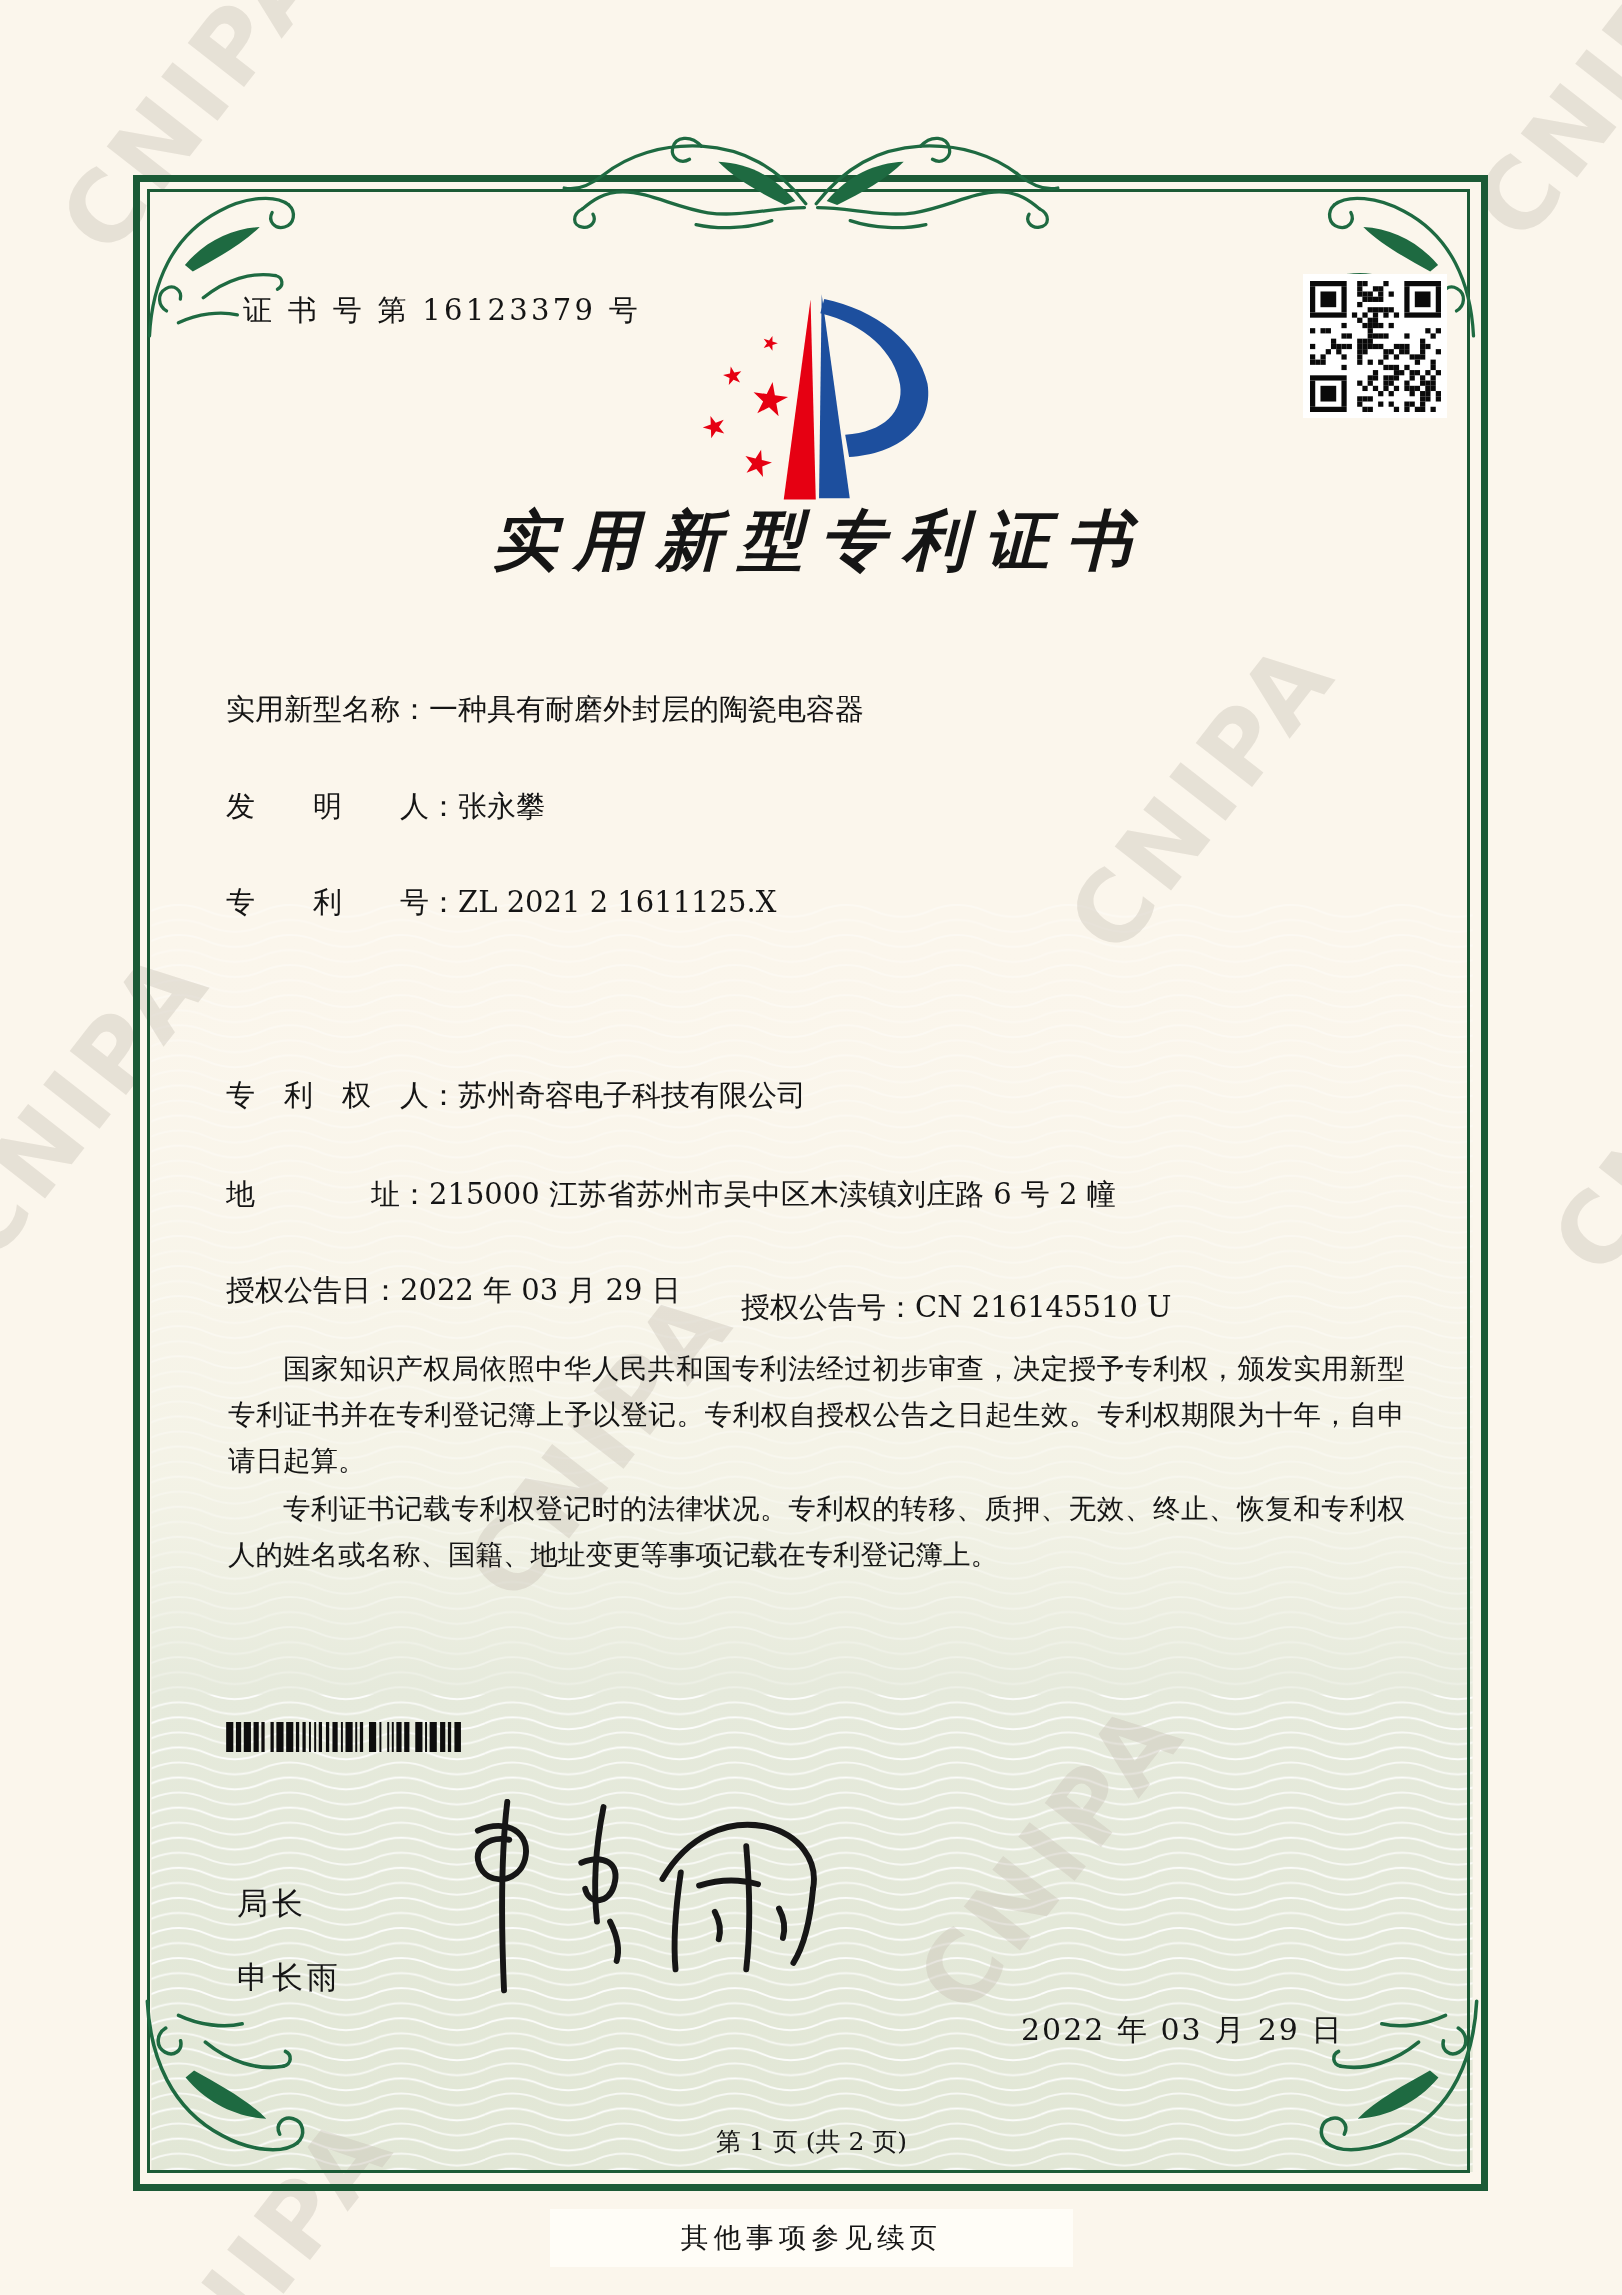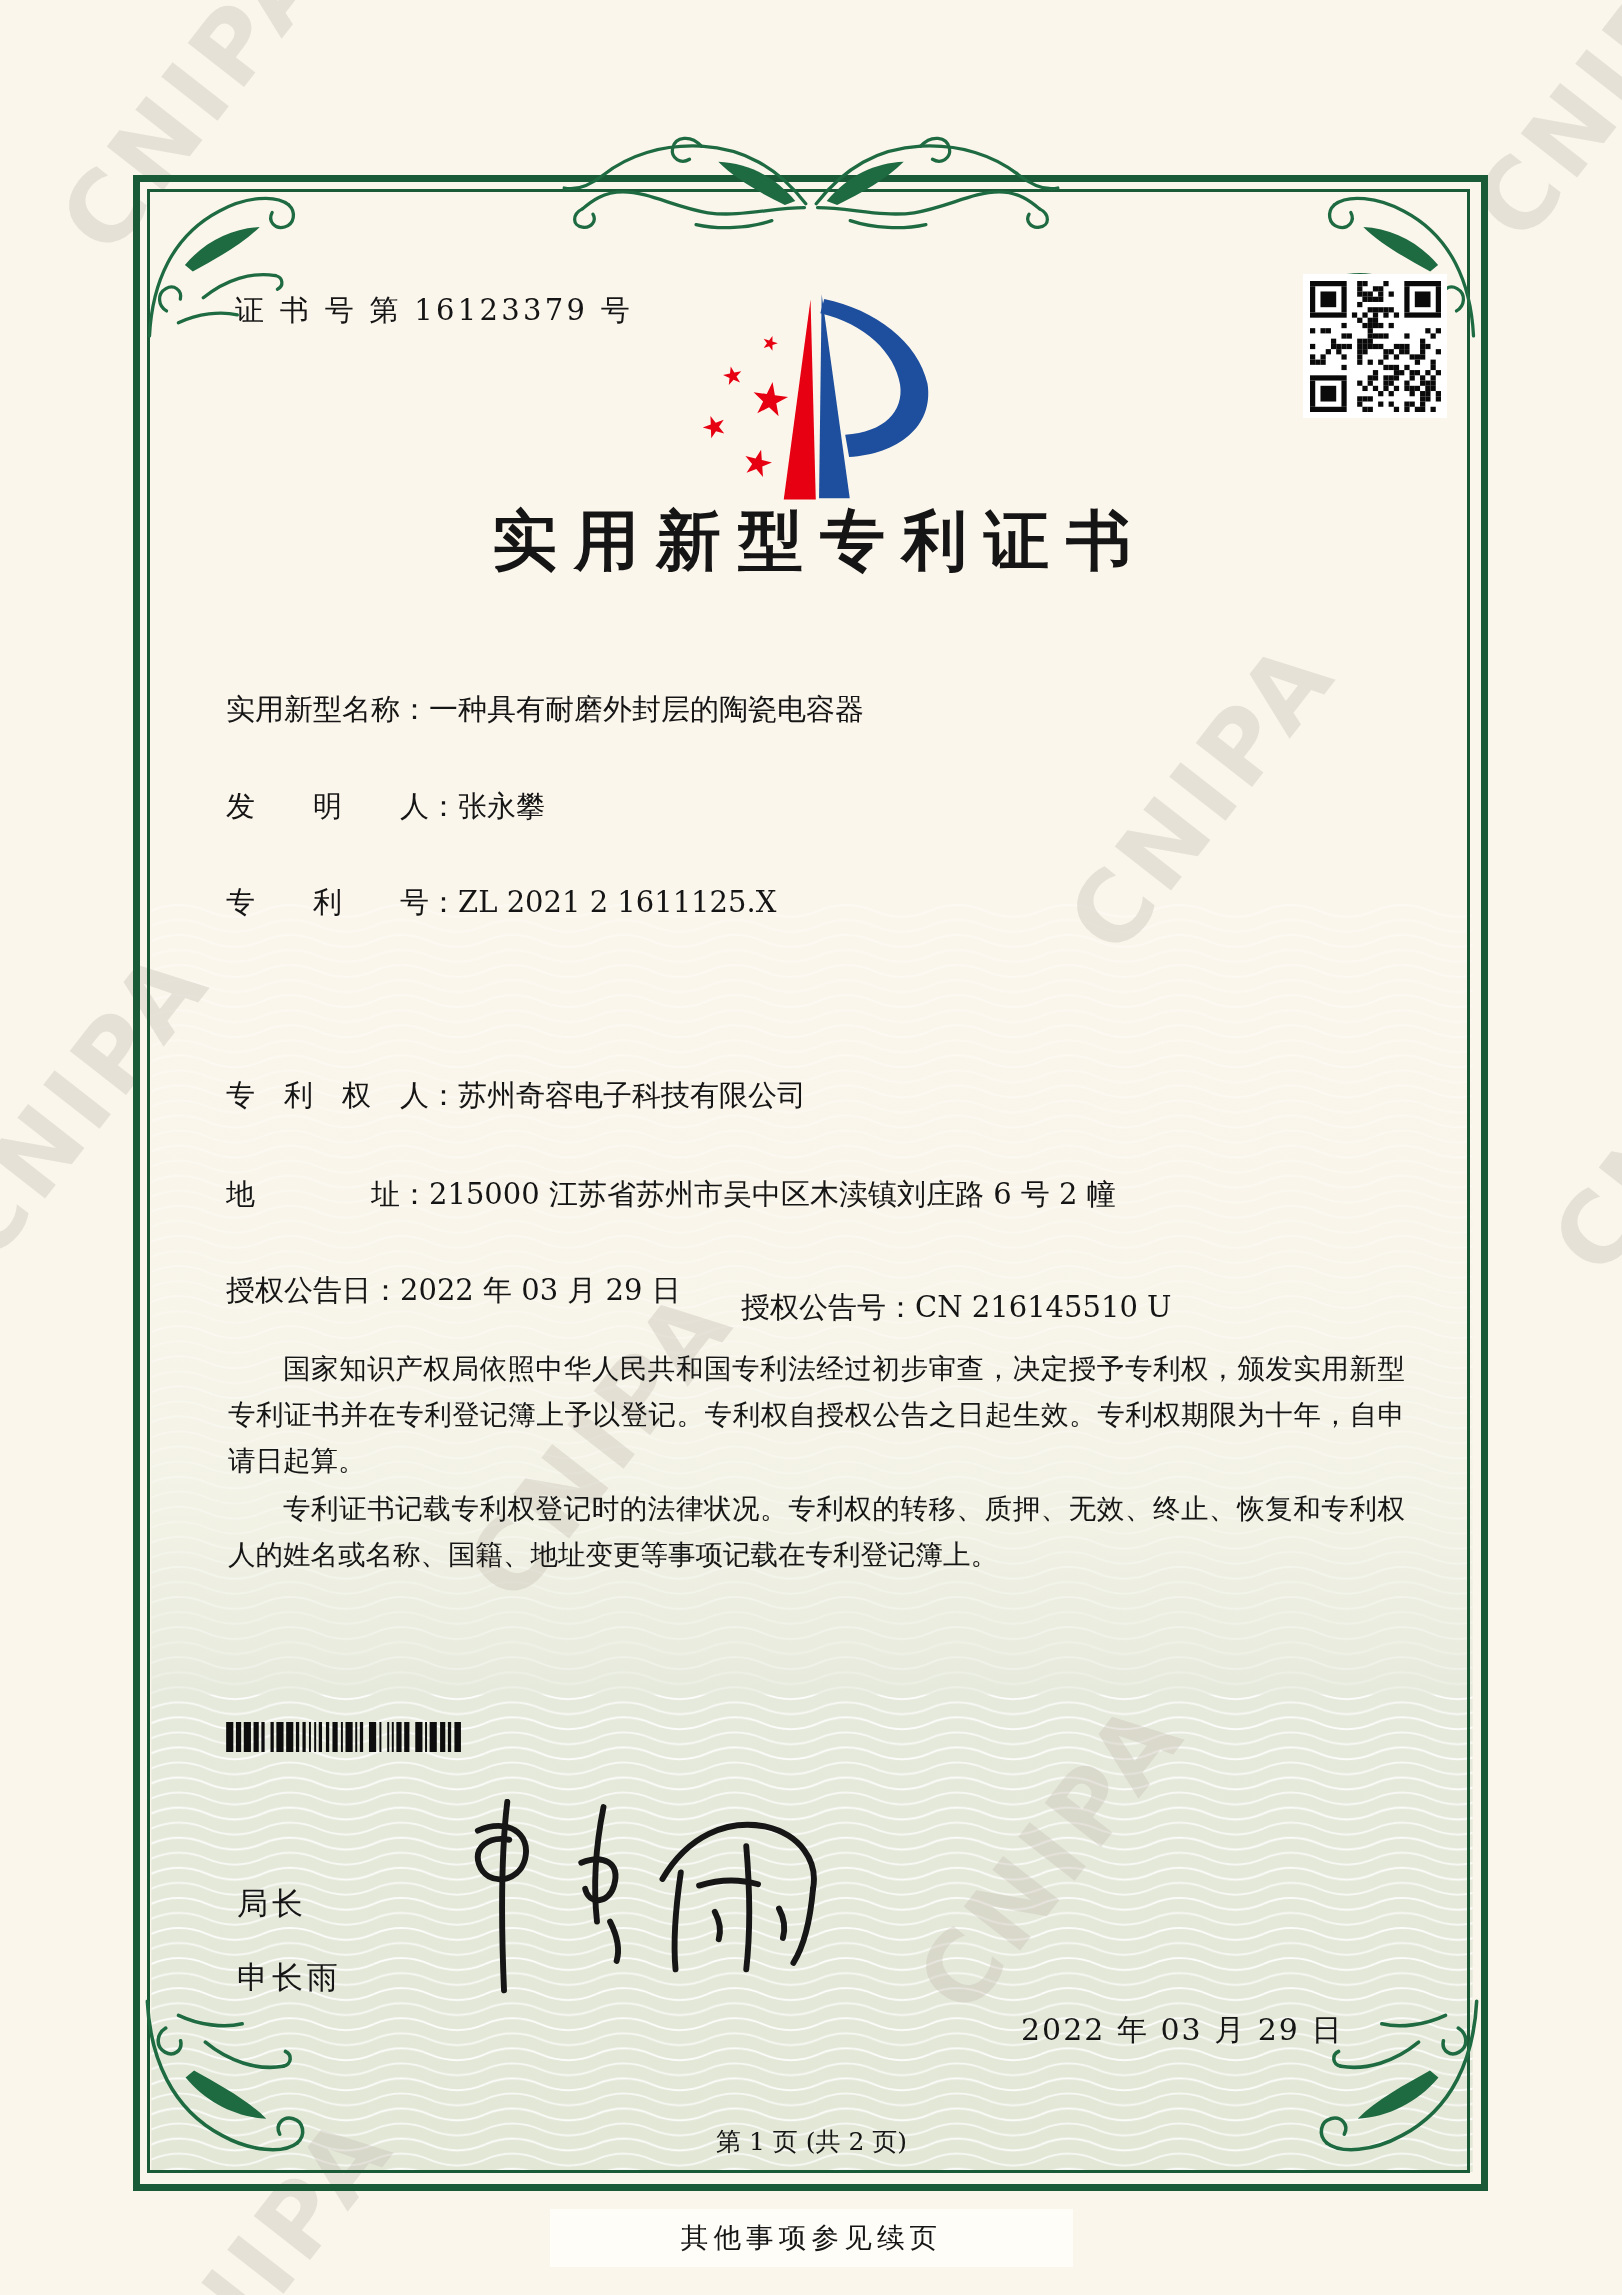--- a/index.html
+++ b/index.html
@@ -10,23 +10,23 @@
   .wm{position:absolute;font-family:"DejaVu Sans","Liberation Sans",sans-serif;font-weight:700;
       font-size:98px;letter-spacing:6.5px;color:#c9c2b6;opacity:.40;transform:rotate(-52deg);
       z-index:2;user-select:none;white-space:nowrap;}
   
   .frame-outer{position:absolute;left:133px;top:175px;width:1341px;height:2002px;
                border:7.9px solid #1b5a36;z-index:3;}
   .frame-inner{position:absolute;left:147px;top:189px;width:1317px;height:1978px;
                border:3.3px solid #1b5a36;z-index:3;}
   .orn{position:absolute;z-index:4;}
   
-  .certno{position:absolute;left:235px;top:291px;font-size:29px;letter-spacing:3.3px;z-index:5;text-align:center;}
+  .certno{position:absolute;left:243px;top:291px;font-size:29px;letter-spacing:3.3px;z-index:5;text-align:center;}
   .title{position:absolute;left:133px;top:497px;width:1357px;text-align:center;font-size:65px;
-         font-weight:700;letter-spacing:17px;padding-left:17px;box-sizing:border-box;z-index:5;}
+         font-weight:700;letter-spacing:17px;padding-left:17px;box-sizing:border-box;z-index:5;font-style:italic;}
   
   .row{position:absolute;left:226px;width:1230px;font-size:29px;z-index:5;white-space:nowrap;}
   .row .val2wrap{position:absolute;left:515px;top:17px;}
   
   .paras{position:absolute;left:226px;top:1343px;width:1181px;z-index:5;}
   .paras p{margin:2px;font-size:27.5px;line-height:46px;text-indent:2em;text-align:justify;}
   
   .director{position:absolute;left:237px;font-size:31px;letter-spacing:3.9px;z-index:5;}
   .issue-date{position:absolute;left:1021px;top:2010px;font-size:30px;letter-spacing:2px;z-index:5;}
   .pageinfo{position:absolute;left:133px;top:2125px;width:1357px;text-align:center;

